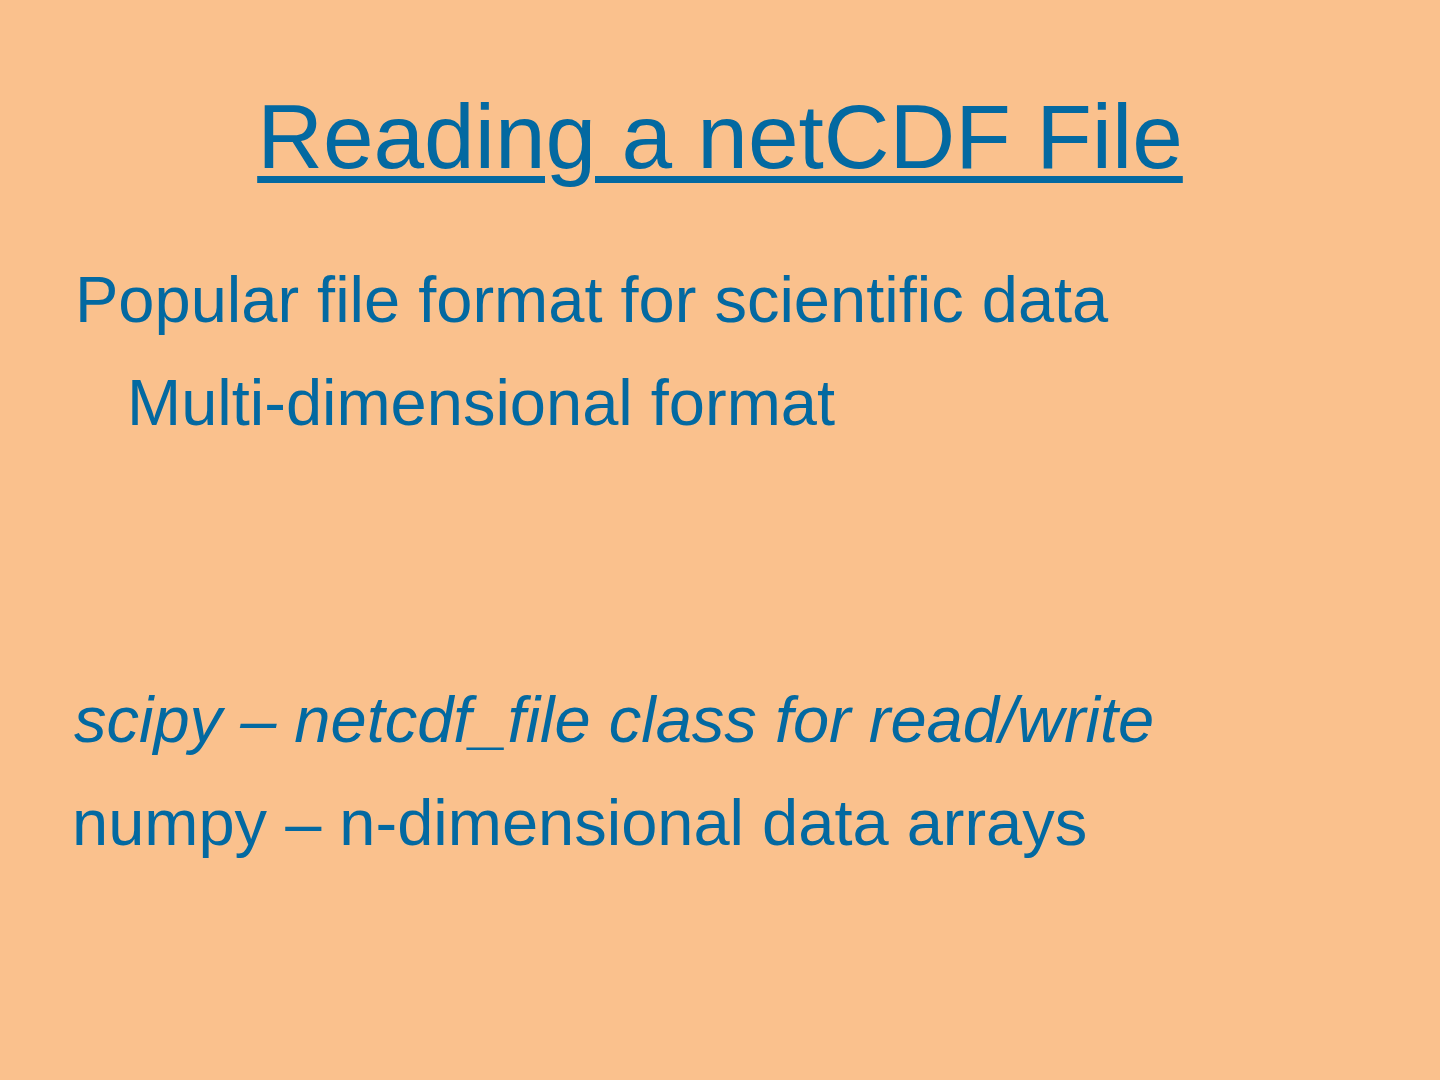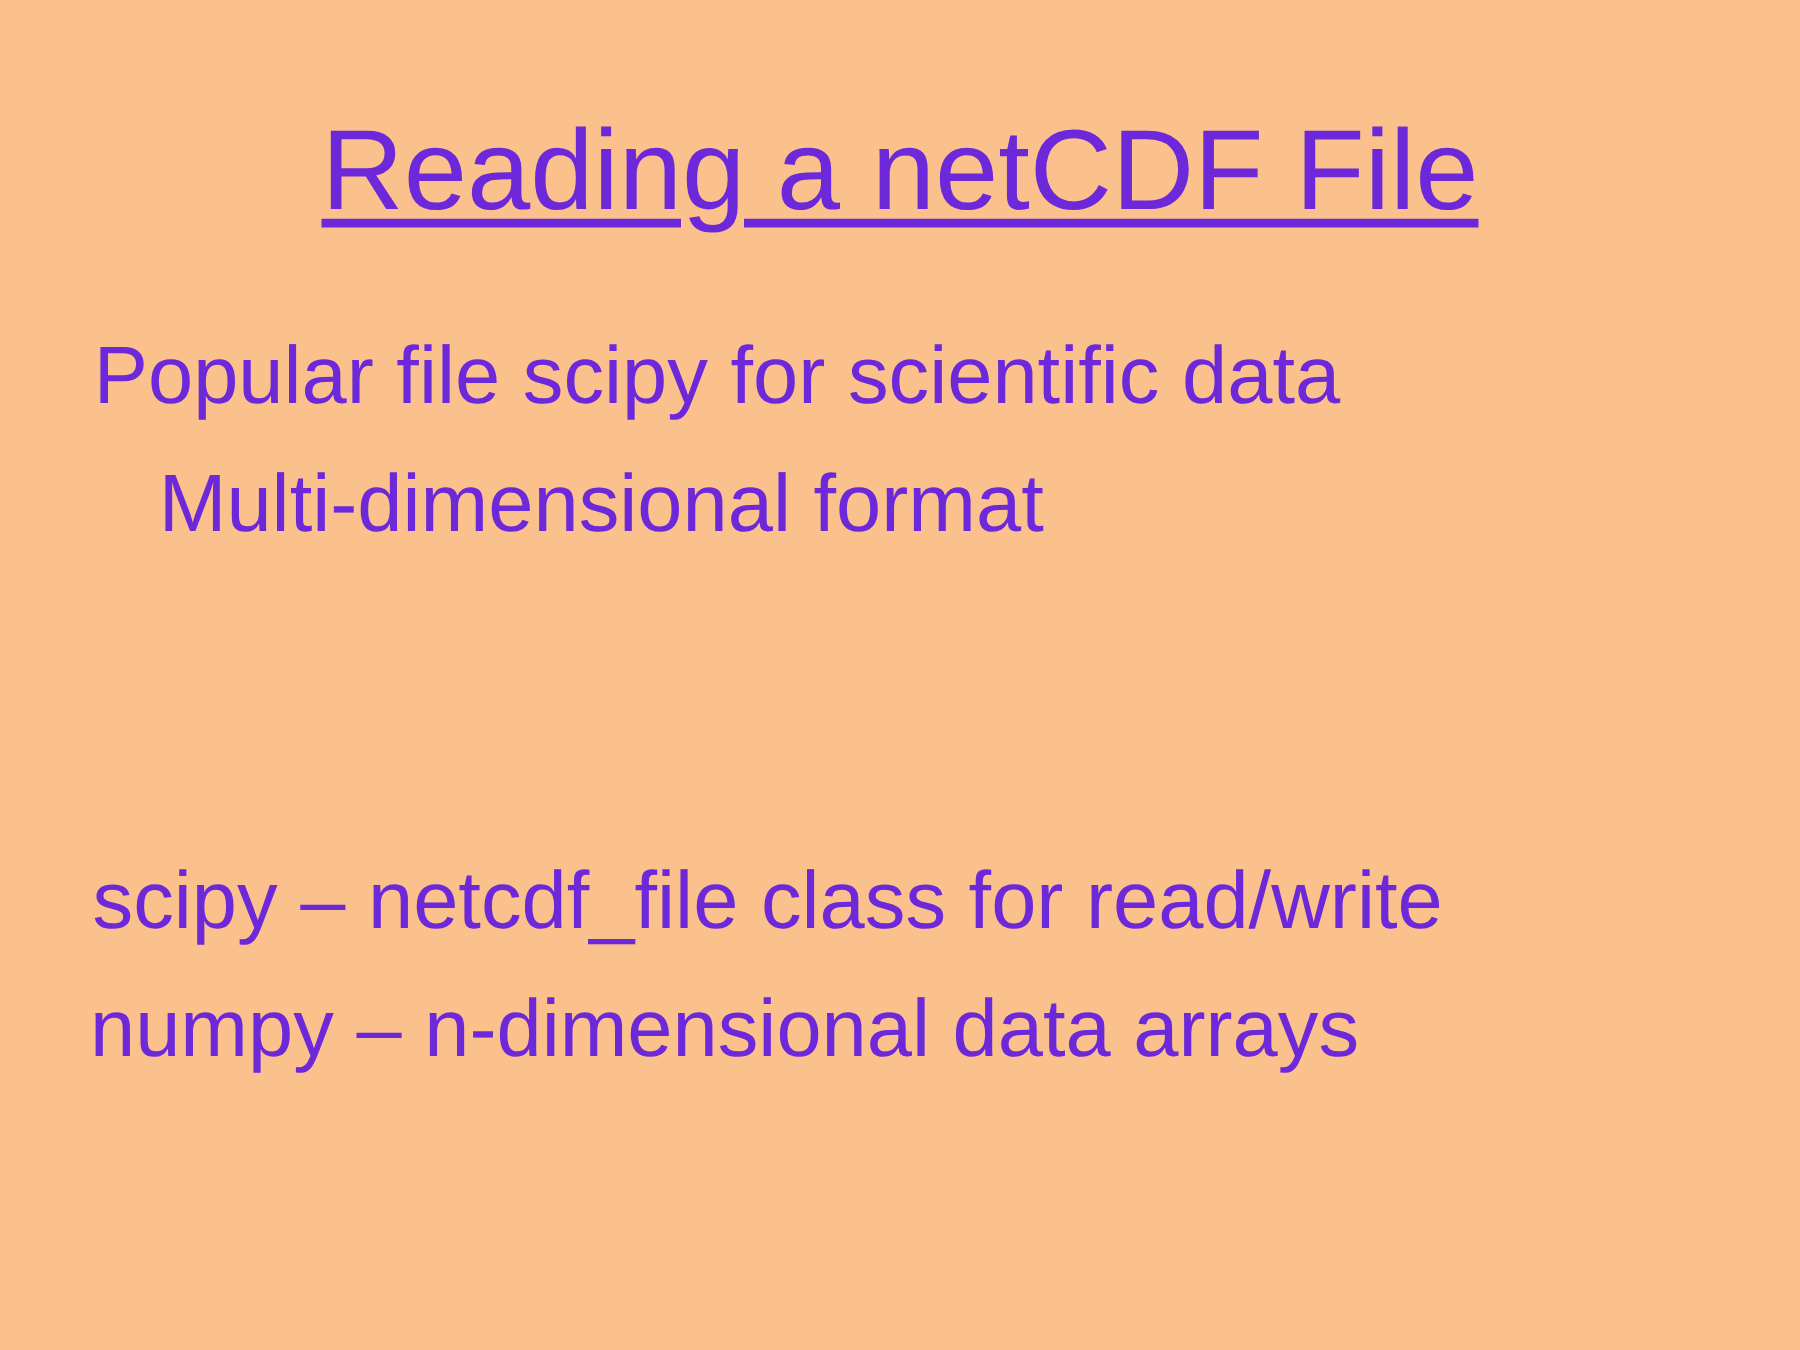--- a/index.html
+++ b/index.html
@@ -32,29 +32,29 @@
   .body-line {
     position: absolute;
     margin: 0;
     font-size: 65px;
     font-weight: 400;
     line-height: 1;
     white-space: nowrap;
   }
   .line-0 { top: 267px; left: 75px;  }
   .line-1 { top: 370px; left: 127px; }
-  .line-2 { top: 687px; left: 74px;  }
+  .line-2 { top: 687px; left: 74px; font-style: italic;  }
   .line-3 { top: 790px; left: 72px;  }
 </style>
 </head>
 <body>
 
-<div class="slide" style="background: rgb(250, 193, 141); color: #6d28d9;">
+<div class="slide" style="background: rgb(250, 193, 141); color: #0369a1;">
   <h1 class="slide-title">Reading a netCDF File</h1>
 
-  <p class="body-line line-0">Popular file scipy for scientific data</p>
+  <p class="body-line line-0">Popular file format for scientific data</p>
 
   <p class="body-line line-1">Multi-dimensional format</p>
 
   <p class="body-line line-2">scipy – netcdf_file class for read/write</p>
 
   <p class="body-line line-3">numpy – n-dimensional data arrays</p>
 </div>
 
 </body></html>

